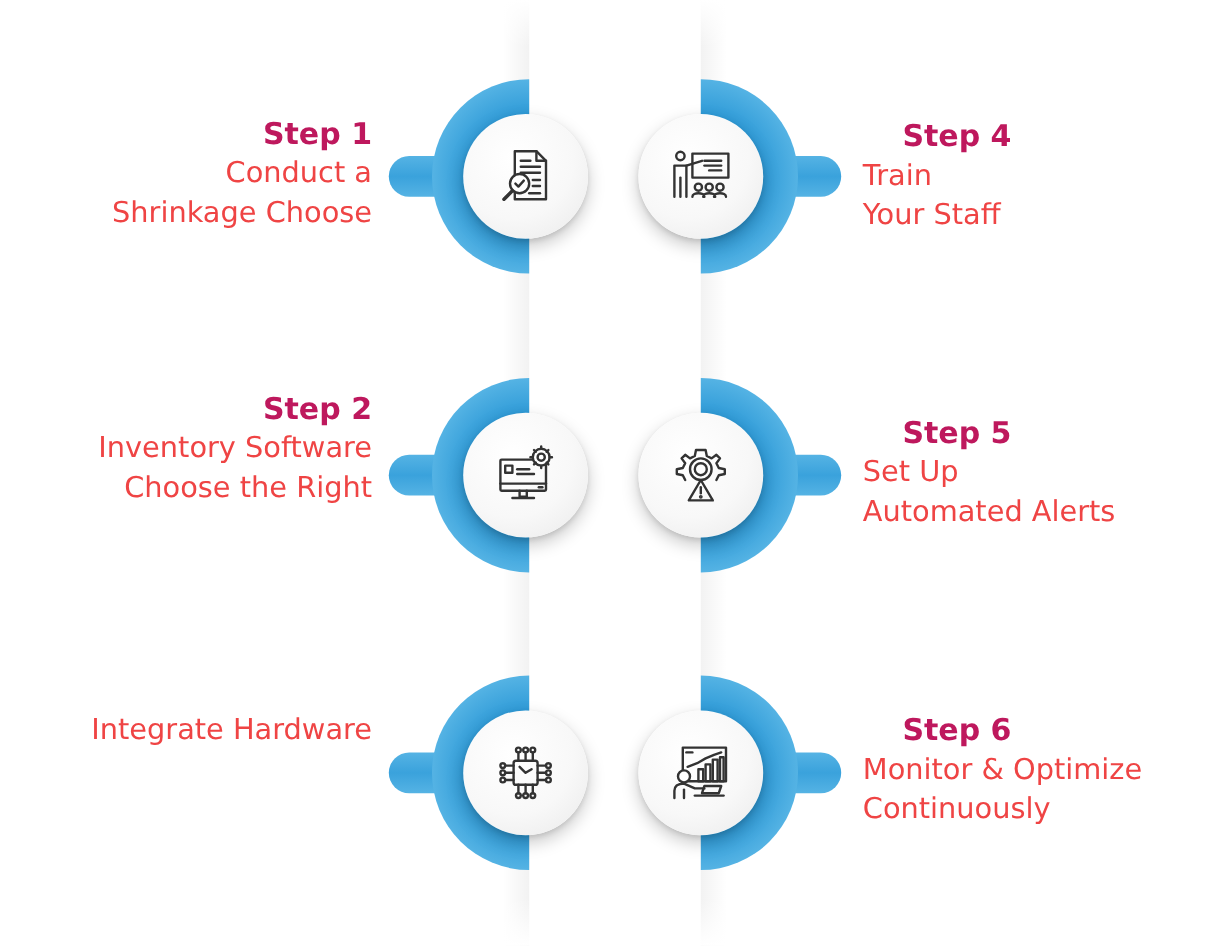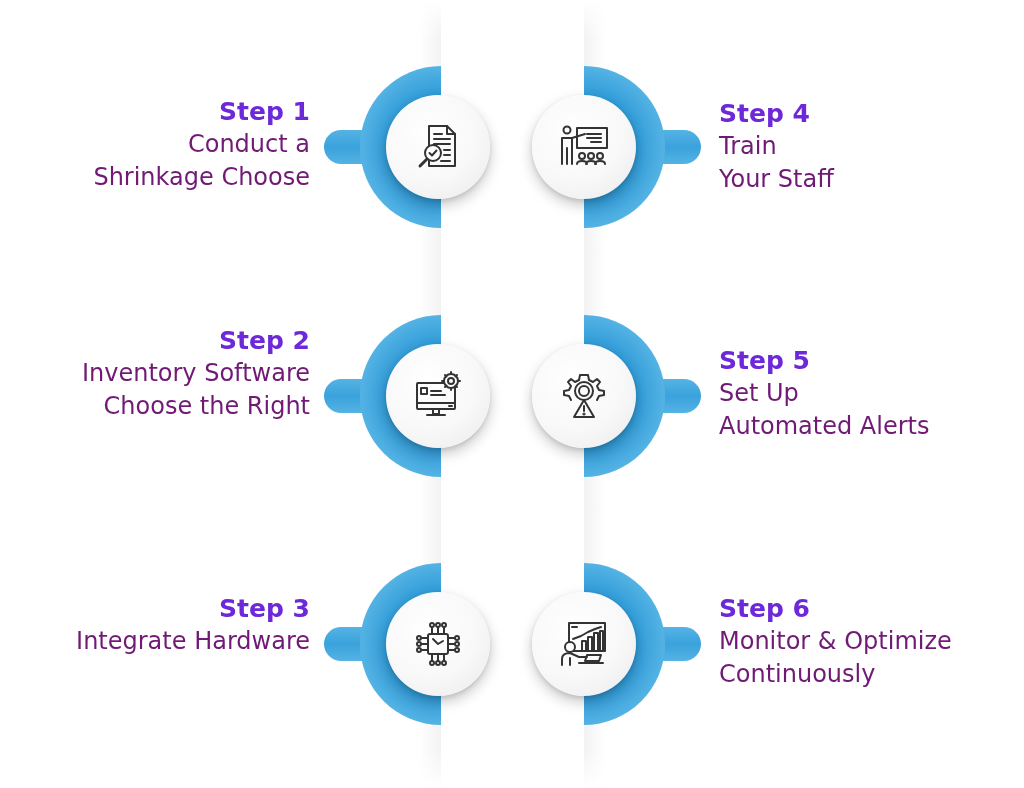--- a/index.html
+++ b/index.html
@@ -38,22 +38,22 @@
       background: radial-gradient(circle at 40% 35%, #ffffff 0%, #f8f8f8 55%, #e9e9e9 100%);
       box-shadow: 0 6px 14px rgba(0,0,0,0.22), 0 2px 4px rgba(0,0,0,0.1);
       display: flex; align-items: center; justify-content: center;
     }
     .circle svg { width: 54px; height: 54px; }
     .label {
       position: absolute; width: 310px; line-height: 33px;
     }
     .label.left { text-align: right; left: 0; }
     .label.right { text-align: left; left: 719px; }
-    .label .title { color: #6d28d9; font-weight: bold; font-size: 25px; display: block; }
-    .label .line { color: #701a75; font-size: 24px; display: block; }
+    .label .title { color: #be185d; font-weight: bold; font-size: 25px; display: block; padding-left: 33px; }
+    .label .line { color: #ef4444; font-size: 24px; display: block; }
   </style>
 </head>
 <body>
 
 <div class="strip left"></div>
 <div class="strip right"></div>
 <div class="strip-fade"></div>
 
 <div class="node l" style="left:441px; top:147px;">
   <div class="tab"></div>
@@ -123,21 +123,20 @@
         <circle cx="8" cy="27" r="2"></circle>
         <circle cx="8" cy="33" r="2"></circle>
       <circle cx="46" cy="21" r="2"></circle>
         <circle cx="46" cy="27" r="2"></circle>
         <circle cx="46" cy="33" r="2"></circle>
       <path d="M22 22 L27 27 L32 24"></path>
     </svg>
   </div>
 </div>
 <div class="label left" style="top:592px;">
-  <span class="title">Step 3</span>
   <span class="line">Integrate Hardware</span>
 </div>
 
 <div class="node r" style="left:584px; top:147px;">
   <div class="tab"></div>
   <div class="half"></div>
   <div class="circle" style="left:-52px;">
     <svg viewBox="0 0 54 54" fill="none" stroke="#333" stroke-width="2" stroke-linecap="round" stroke-linejoin="round">
       <rect x="20" y="8" width="30" height="20"></rect>
       <line x1="30" y1="14" x2="44" y2="14"></line>

